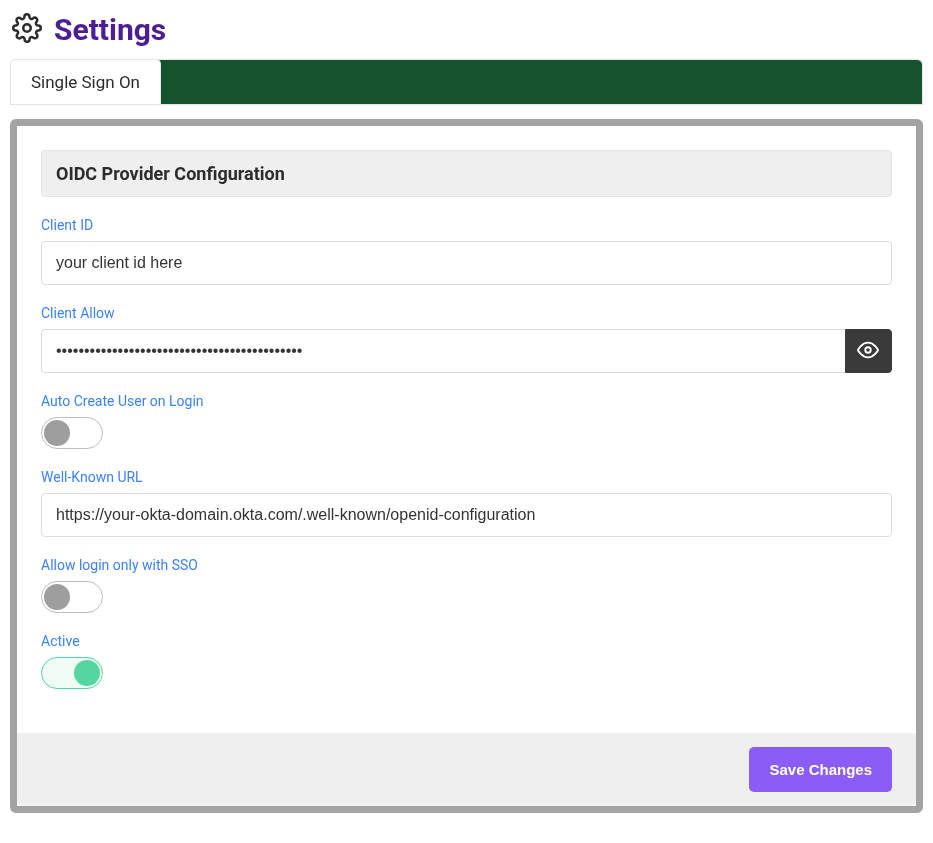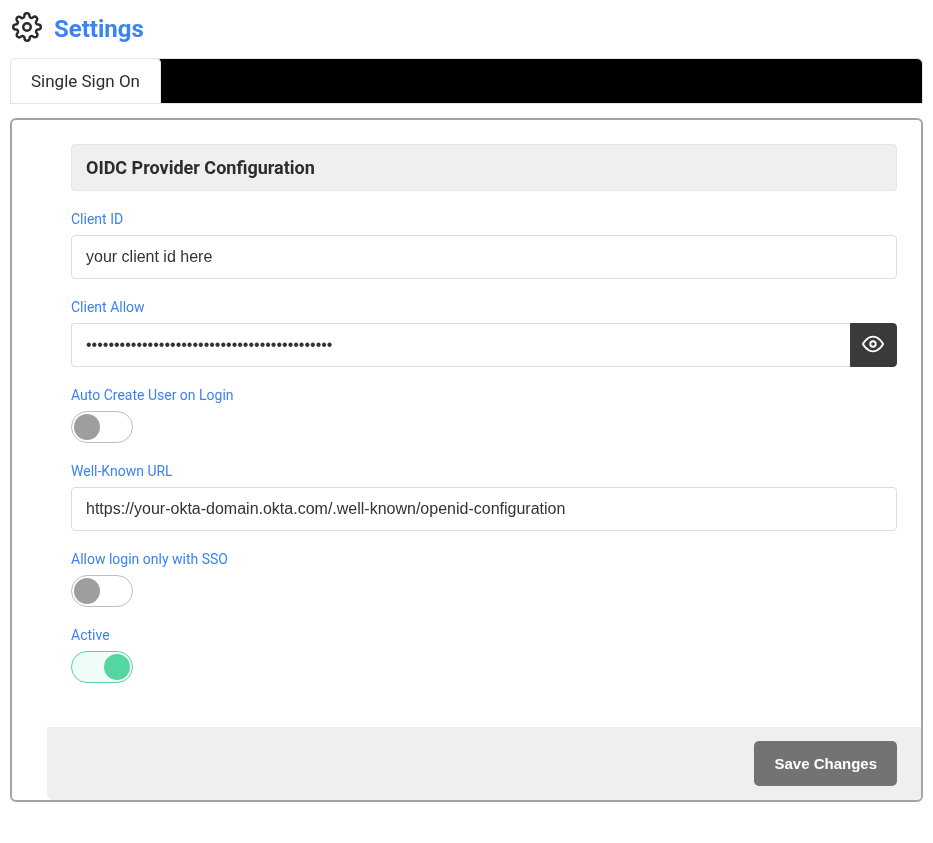--- a/index.html
+++ b/index.html
@@ -10,48 +10,47 @@
       width: 933px;
       padding: 8px 10px;
     }
     .header {
       display: flex;
       align-items: center;
       gap: 12px;
       padding: 4px 2px 12px 2px;
     }
     .header h1 {
-      font-size: 24px;
+      font-size: 30px;
       font-weight: 700;
-      color: #3b82f6;
+      color: #4c1d95;
     }
     .tabs {
-      background: #000000;
+      background: #14532d;
       border: 1px solid #e5e5e5;
       border-radius: 6px 6px 0 0;
       display: flex;
     }
     .tab {
       padding: 12px 20px;
       font-size: 17px;
       color: #2c2c2c;
       background: #fff;
       border: 1px solid #e5e5e5;
       border-bottom: none;
       border-top-left-radius: 5px;
       border-top-right-radius: 5px;
       margin: -1px 0 0 -1px;
       cursor: pointer;
     }
     .panel {
-      border: 2px solid #a3a3a3;
+      border: 7px solid #a3a3a3;
       border-radius: 0 0 6px 6px;
       margin-top: 14px;
       border-radius: 6px;
-      padding-left: 35px;
     }
     .panel-inner {
       padding: 24px;
     }
     .section-header {
       background: #efefef;
       border: 1px solid #e5e5e5;
       border-radius: 4px;
       padding: 12px 14px;
       font-size: 18px;
@@ -125,21 +124,21 @@
       left: 32px;
     }
     .footer {
       background: #efefef;
       padding: 14px 24px;
       display: flex;
       justify-content: flex-end;
       border-radius: 0 0 6px 6px;
     }
     .save-btn {
-      background: #737373;
+      background: #8b5cf6;
       color: #fff;
       border: none;
       padding: 14px 20px;
       font-size: 15px;
       font-weight: 600;
       border-radius: 5px;
       cursor: pointer;
     }
   </style>
 </head>

